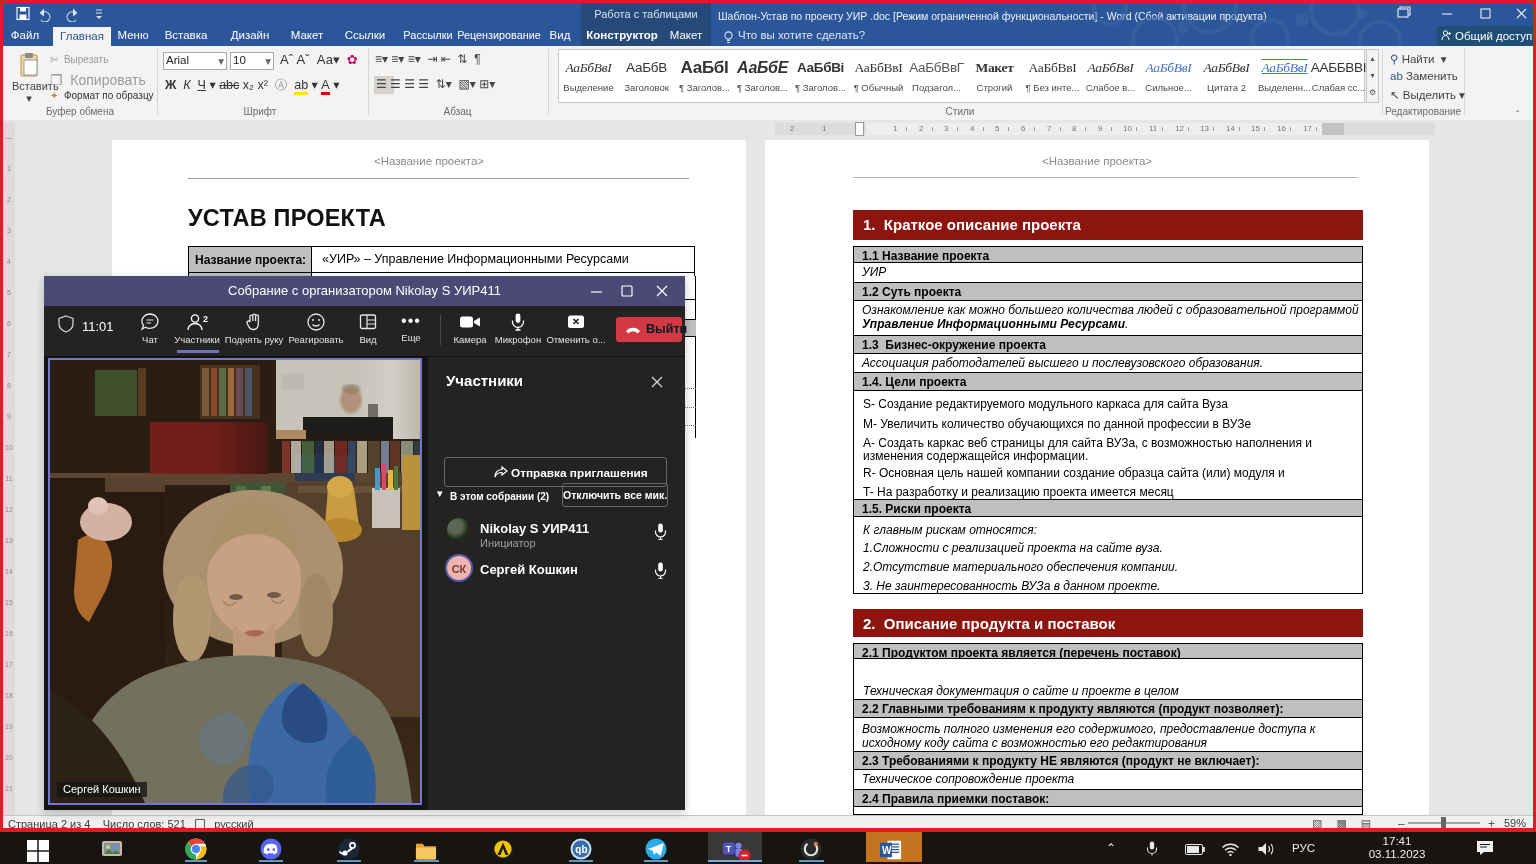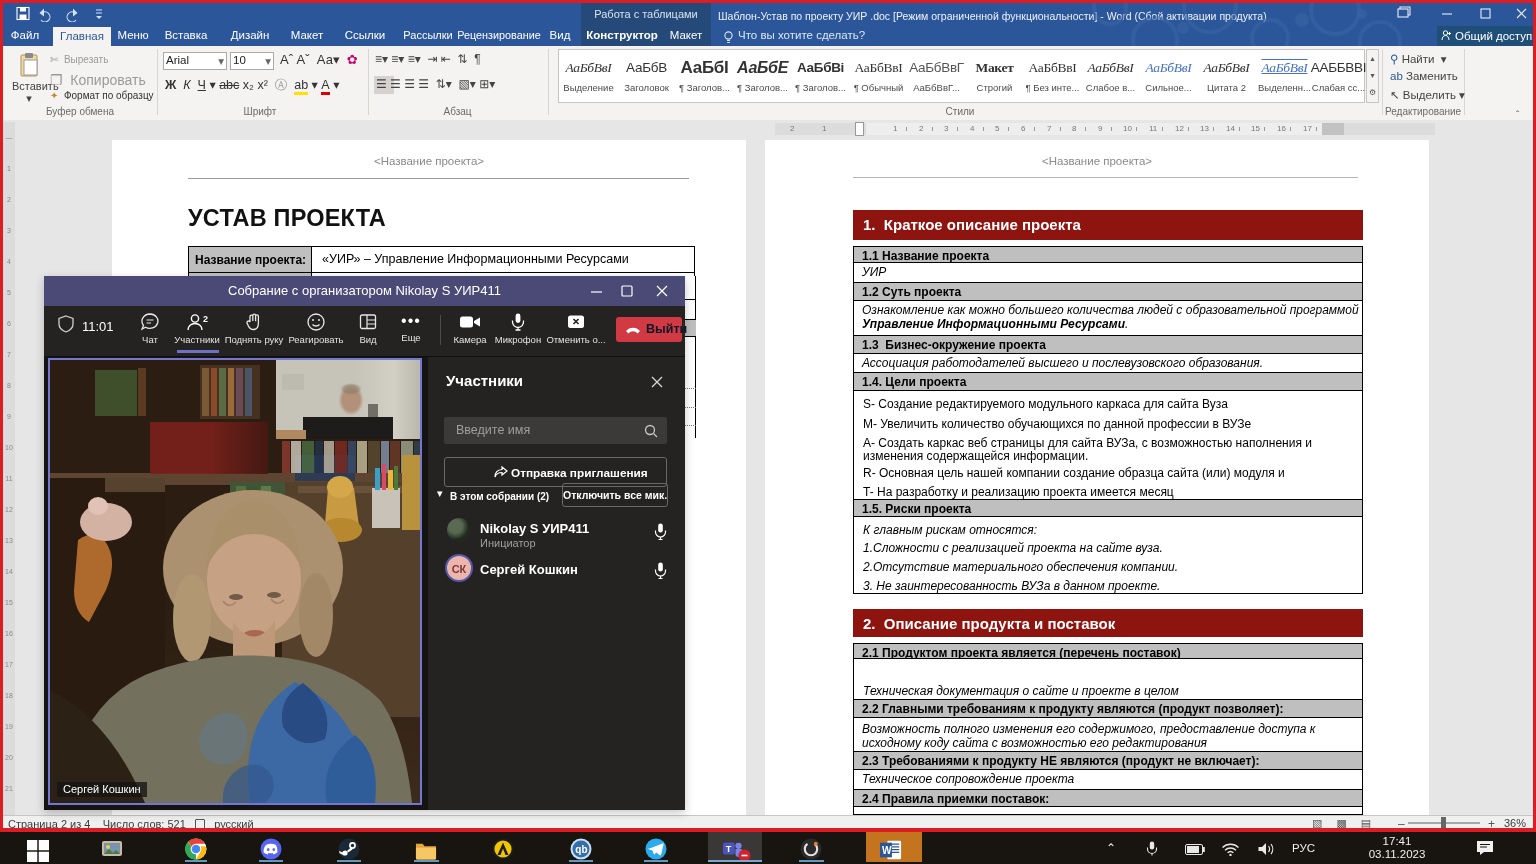--- a/index.html
+++ b/index.html
@@ -236,21 +236,21 @@
     <div class="abs" style="left:1322px;top:123px;width:22px;height:12px;background:#c2c2c2"></div>
 
     <div class="abs" style="left:3px;top:122px;width:12px;height:693px;background:#dcdcdc;color:#8a8a8a;font-size:7px;text-align:center;line-height:31px;overflow:hidden">—<br>1<br>2<br>3<br>4<br>5<br>6<br>7<br>8<br>9<br>10<br>11<br>12<br>13<br>14<br>15<br>16<br>17<br>18<br>19<br>20<br>21</div>
 
     <div class="abs" style="left:8px;top:817px;font-size:11px;color:#3b3b3b">Страница 2 из 4&nbsp;&nbsp;&nbsp;&nbsp;Число слов: 521&nbsp;&nbsp;&nbsp;<span style="display:inline-block;width:10px;height:11px;border:1px solid #555;border-radius:1px;position:relative;top:2px"></span>&nbsp;&nbsp;&nbsp;русский</div>
     <div class="abs" style="left:1312px;top:817px;font-size:11px;color:#555;letter-spacing:14px">▧▩▤</div>
     <div class="abs" style="left:1398px;top:817px;font-size:12px;color:#555">–</div>
     <div class="abs" style="left:1408px;top:822px;width:72px;height:2px;background:#a6a6a6"></div>
     <div class="abs" style="left:1441px;top:817px;width:5px;height:11px;background:#666"></div>
     <div class="abs" style="left:1488px;top:817px;font-size:12px;color:#555">+</div>
-    <div class="abs" style="left:1504px;top:817px;font-size:11px;color:#3b3b3b">36%</div>
+    <div class="abs" style="left:1504px;top:817px;font-size:11px;color:#3b3b3b">59%</div>
   </div>
   <div id="stylestiles">
     <div class="stile" style="left:560px">
         <div class="ex" style="font-style:italic;font-family:'Liberation Serif',serif">АаБбВвІ</div>
         <div class="lb">Выделение</div>
       </div>
     <div class="stile" style="left:618px">
         <div class="ex">АаБбВ</div>
         <div class="lb">Заголовок</div>
       </div>
@@ -265,21 +265,21 @@
     <div class="stile" style="left:792px">
         <div class="ex" style="font-weight:bold">АаБбВі</div>
         <div class="lb">¶ Заголов...</div>
       </div>
     <div class="stile" style="left:850px">
         <div class="ex" style="font-family:'Liberation Serif',serif">АаБбВвІ</div>
         <div class="lb">¶ Обычный</div>
       </div>
     <div class="stile" style="left:908px">
         <div class="ex" style="color:#555">АаБбВвГ</div>
-        <div class="lb">АаБбВвГ...</div>
+        <div class="lb">Подзагол...</div>
       </div>
     <div class="stile" style="left:966px">
         <div class="ex" style="font-weight:bold;font-family:'Liberation Serif',serif">Макет</div>
         <div class="lb">Строгий</div>
       </div>
     <div class="stile" style="left:1024px">
         <div class="ex" style="font-family:'Liberation Serif',serif">АаБбВвІ</div>
         <div class="lb">¶ Без инте...</div>
       </div>
     <div class="stile" style="left:1082px">
@@ -437,27 +437,20 @@
           </svg>
         <div style="position:absolute;left:30px;top:5px;color:#0f172a;font-size:12.5px;font-weight:bold">Выйти</div>
       </div>
     </div>
     <div class="abs" id="t-stage"></div>
     <div class="abs" id="t-panel">
       <div class="abs" style="left:18px;top:15px;color:#fff;font-size:15px;font-weight:bold">Участники</div>
       <svg class="abs" style="left:222px;top:18px" width="14" height="14" viewBox="0 0 14 14">
           <path d="M2 2 l10 10 m0 -10 l-10 10" stroke="#d8d8d8" stroke-width="1.3"></path>
         </svg>
-      <div class="abs" style="left:16px;top:60px;width:223px;height:27px;background:#3b3a39;border-radius:2px">
-        <div class="abs" style="left:12px;top:6px;color:#a19f9d;font-size:12.5px">Введите имя</div>
-        <svg class="abs" style="left:200px;top:7px" width="14" height="14" viewBox="0 0 14 14">
-            <circle cx="6" cy="6" r="4.5" fill="none" stroke="#c8c6c4" stroke-width="1.3"></circle>
-            <path d="M9.5 9.5 L13 13" stroke="#c8c6c4" stroke-width="1.3"></path>
-          </svg>
-      </div>
       <div class="pbtn" style="left:16px;top:100px;width:223px;height:30px">
         <svg class="abs" style="left:48px;top:7px" width="16" height="16" viewBox="0 0 16 16">
             <path d="M9 2 l5 4 -5 4 v-2.5 C5 7.5 3 9 2 12 2 7 5 4.8 9 4.5 Z" fill="none" stroke="#fff" stroke-width="1.2"></path>
           </svg>
         <div class="abs" style="left:66px;top:8px;font-size:11.8px;font-weight:bold">Отправка приглашения</div>
       </div>
       <div class="abs" style="left:9px;top:130px;color:#fff;font-size:11px">▾</div>
       <div class="abs" style="left:22px;top:134px;color:#fff;font-size:10px;font-weight:bold">В этом собрании (2)</div>
       <div class="pbtn" style="left:134px;top:126px;width:106px;height:24px;font-size:10.5px;font-weight:bold;text-align:center;padding-top:5px;white-space:nowrap;overflow:hidden">Отключить все мик...</div>
       <div class="abs" style="left:19px;top:161px;width:24px;height:24px;border-radius:50%;background:radial-gradient(circle at 35% 35%, #5a6a52 0 30%, #1c2a1e 60%, #471f1c 100%)"></div>

